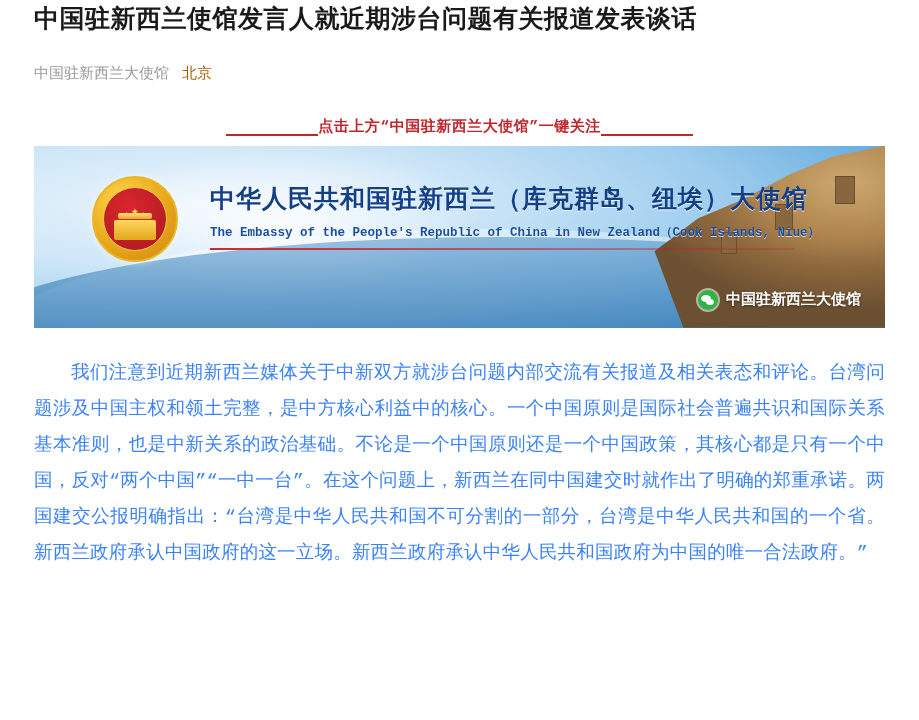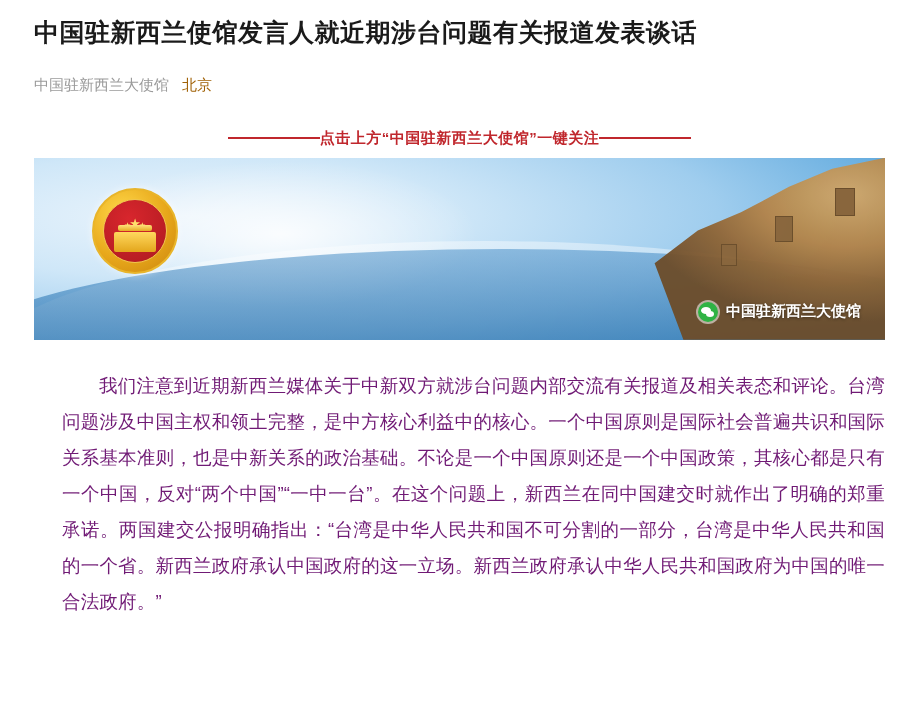--- a/index.html
+++ b/index.html
@@ -8,21 +8,22 @@
     padding: 0;
     background: #ffffff;
     font-family: "Liberation Sans", sans-serif;
   }
   body {
     width: 919px;
     min-height: 720px;
     overflow: hidden;
   }
   .article {
-    padding: 16px 34px 0 34px;
+    padding: 4px 34px 0 34px;
+    font-family: Liberation Mono, monospace;
   }
   .article-title {
     font-size: 25px;
     line-height: 1.35;
     font-weight: bold;
     color: #1a1a1a;
     letter-spacing: 0.5px;
     margin: 0 0 26px 0;
   }
   .meta-row {
@@ -39,21 +40,21 @@
   .meta-time {
     color: #9a9a9a;
   }
   .meta-loc {
     color: #a16207;
   }
 
   
   .promo {
     display: flex;
-    align-items: center;
+    align-items: flex-end;
     justify-content: center;
     gap: 0;
     margin: 22px 0 8px 0;
   }
   .promo-rule {
     height: 2px;
     width: 92px;
     background: #c0272d;
   }
   .promo-text {
@@ -235,24 +236,23 @@
     background: #ffffff;
     border-radius: 50%;
   }
   .wechat-icon:before { width: 10px; height: 7px; left: 3px; top: 5px; }
   .wechat-icon:after  { width: 8px;  height: 6px; left: 8px; top: 9px; }
 
   
   .body-text {
     font-size: 18.5px;
     line-height: 1.95;
-    color: #701a75;
+    color: #3b82f6;
     text-align: justify;
     letter-spacing: 0.2px;
-    margin-left: 28px;
   }
   .body-text p {
     margin: 0 0 14px 0;
     text-indent: 2em;
   }
 </style>
 </head>
 <body>
 
 <div class="article">
@@ -285,20 +285,25 @@
       <div class="inner">
         <span class="star-big">★</span>
         <span class="star-s s1">★</span>
         <span class="star-s s2">★</span>
         <span class="star-s s3">★</span>
         <span class="star-s s4">★</span>
         <span class="gate"></span>
       </div>
     </div>
 
+    <div class="banner-titles">
+      <div class="banner-cn">中华人民共和国驻新西兰（库克群岛、纽埃）大使馆</div>
+      <div class="banner-en">The Embassy of the People's Republic of China in New Zealand（Cook Islands, Niue）</div>
+      <div class="banner-rule"></div>
+    </div>
 
     <div class="follow">
       <span class="wechat-icon"></span>
       <span>中国驻新西兰大使馆</span>
     </div>
   </div>
 
   <div class="body-text">
     <p>我们注意到近期新西兰媒体关于中新双方就涉台问题内部交流有关报道及相关表态和评论。台湾问题涉及中国主权和领土完整，是中方核心利益中的核心。一个中国原则是国际社会普遍共识和国际关系基本准则，也是中新关系的政治基础。不论是一个中国原则还是一个中国政策，其核心都是只有一个中国，反对“两个中国”“一中一台”。在这个问题上，新西兰在同中国建交时就作出了明确的郑重承诺。两国建交公报明确指出：“台湾是中华人民共和国不可分割的一部分，台湾是中华人民共和国的一个省。新西兰政府承认中国政府的这一立场。新西兰政府承认中华人民共和国政府为中国的唯一合法政府。”</p>
   </div>

